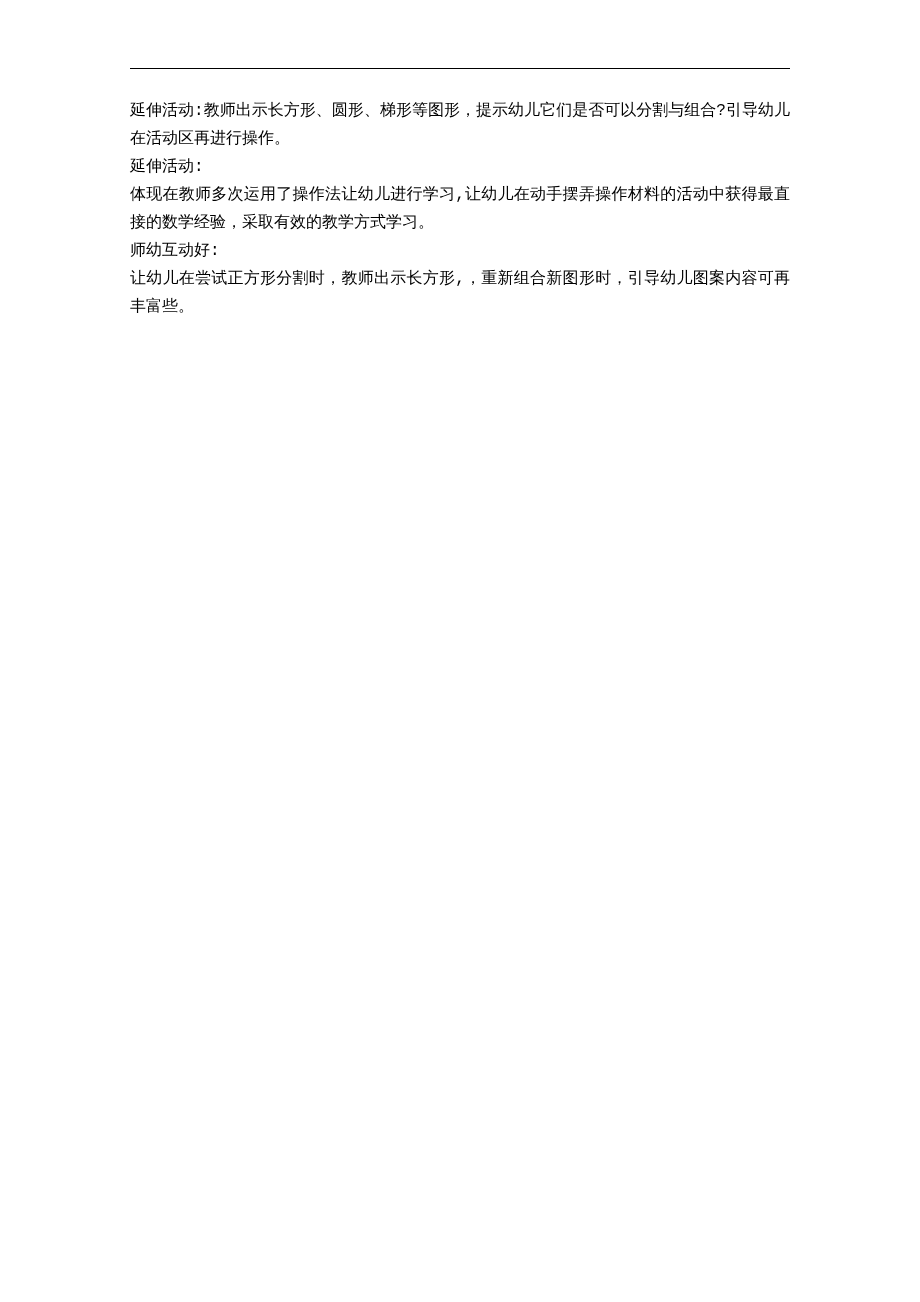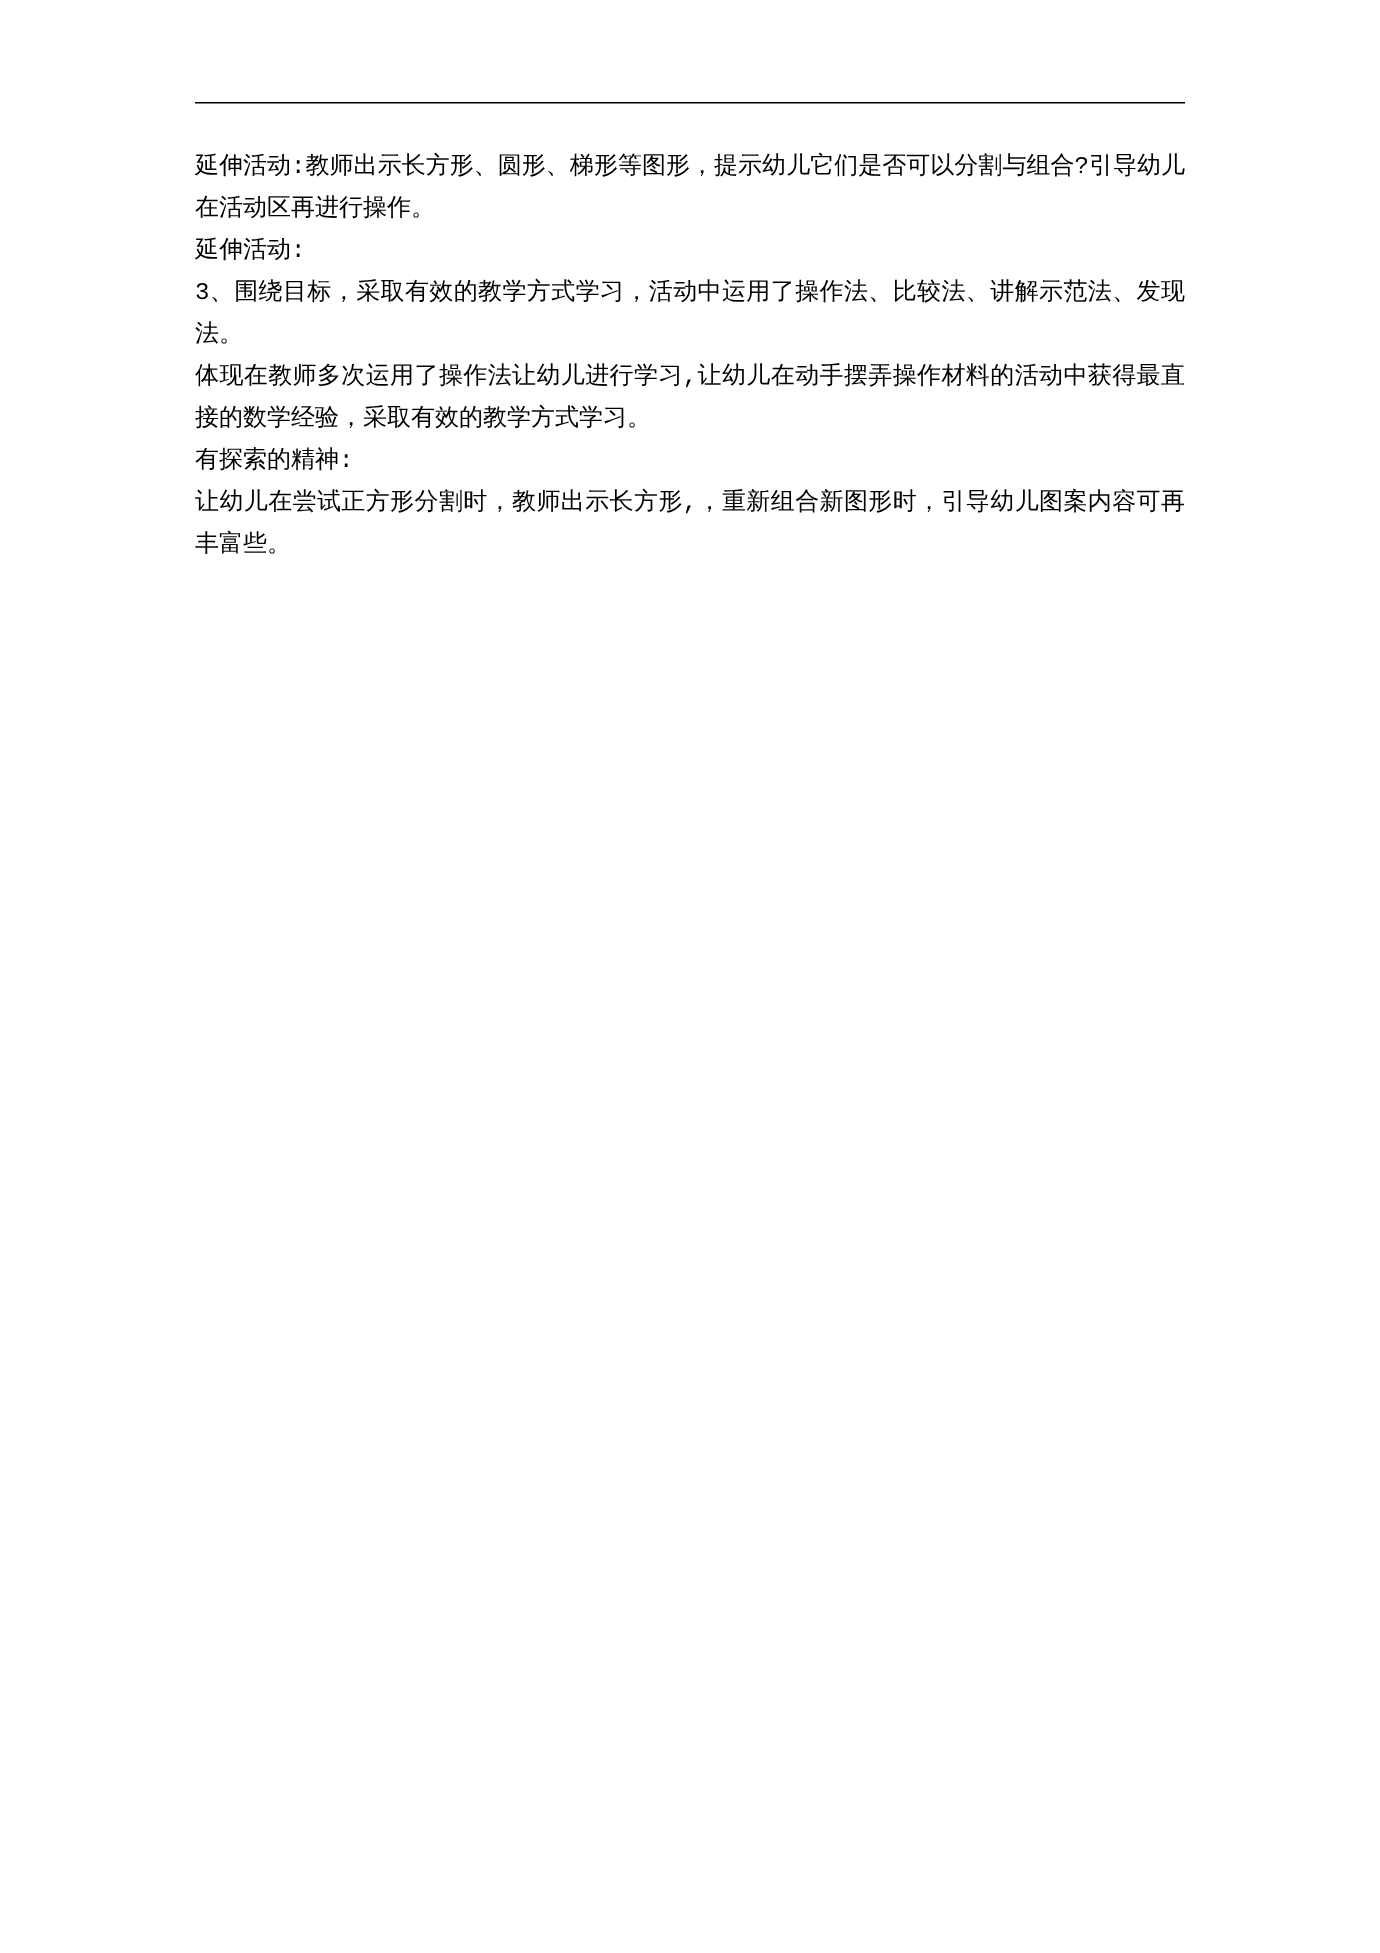--- a/index.html
+++ b/index.html
@@ -31,17 +31,16 @@
     }
   </style>
 </head>
 <body>
 
 <hr class="divider">
 
 <div class="content">
   <p class="para">延伸活动:教师出示长方形、圆形、梯形等图形，提示幼儿它们是否可以分割与组合?引导幼儿在活动区再进行操作。</p>
   <p class="para">延伸活动:</p>
-  <p class="para">3、围绕目标，采取有效的教学方式学习，活动中运用了操作法、比较法、讲解示范法、发现法。</p>
   <p class="para">体现在教师多次运用了操作法让幼儿进行学习,让幼儿在动手摆弄操作材料的活动中获得最直接的数学经验，采取有效的教学方式学习。</p>
-  <p class="para">有探索的精神:</p>
+  <p class="para">师幼互动好:</p>
   <p class="para">让幼儿在尝试正方形分割时，教师出示长方形,，重新组合新图形时，引导幼儿图案内容可再丰富些。</p>
 </div>
 
 </body></html>

